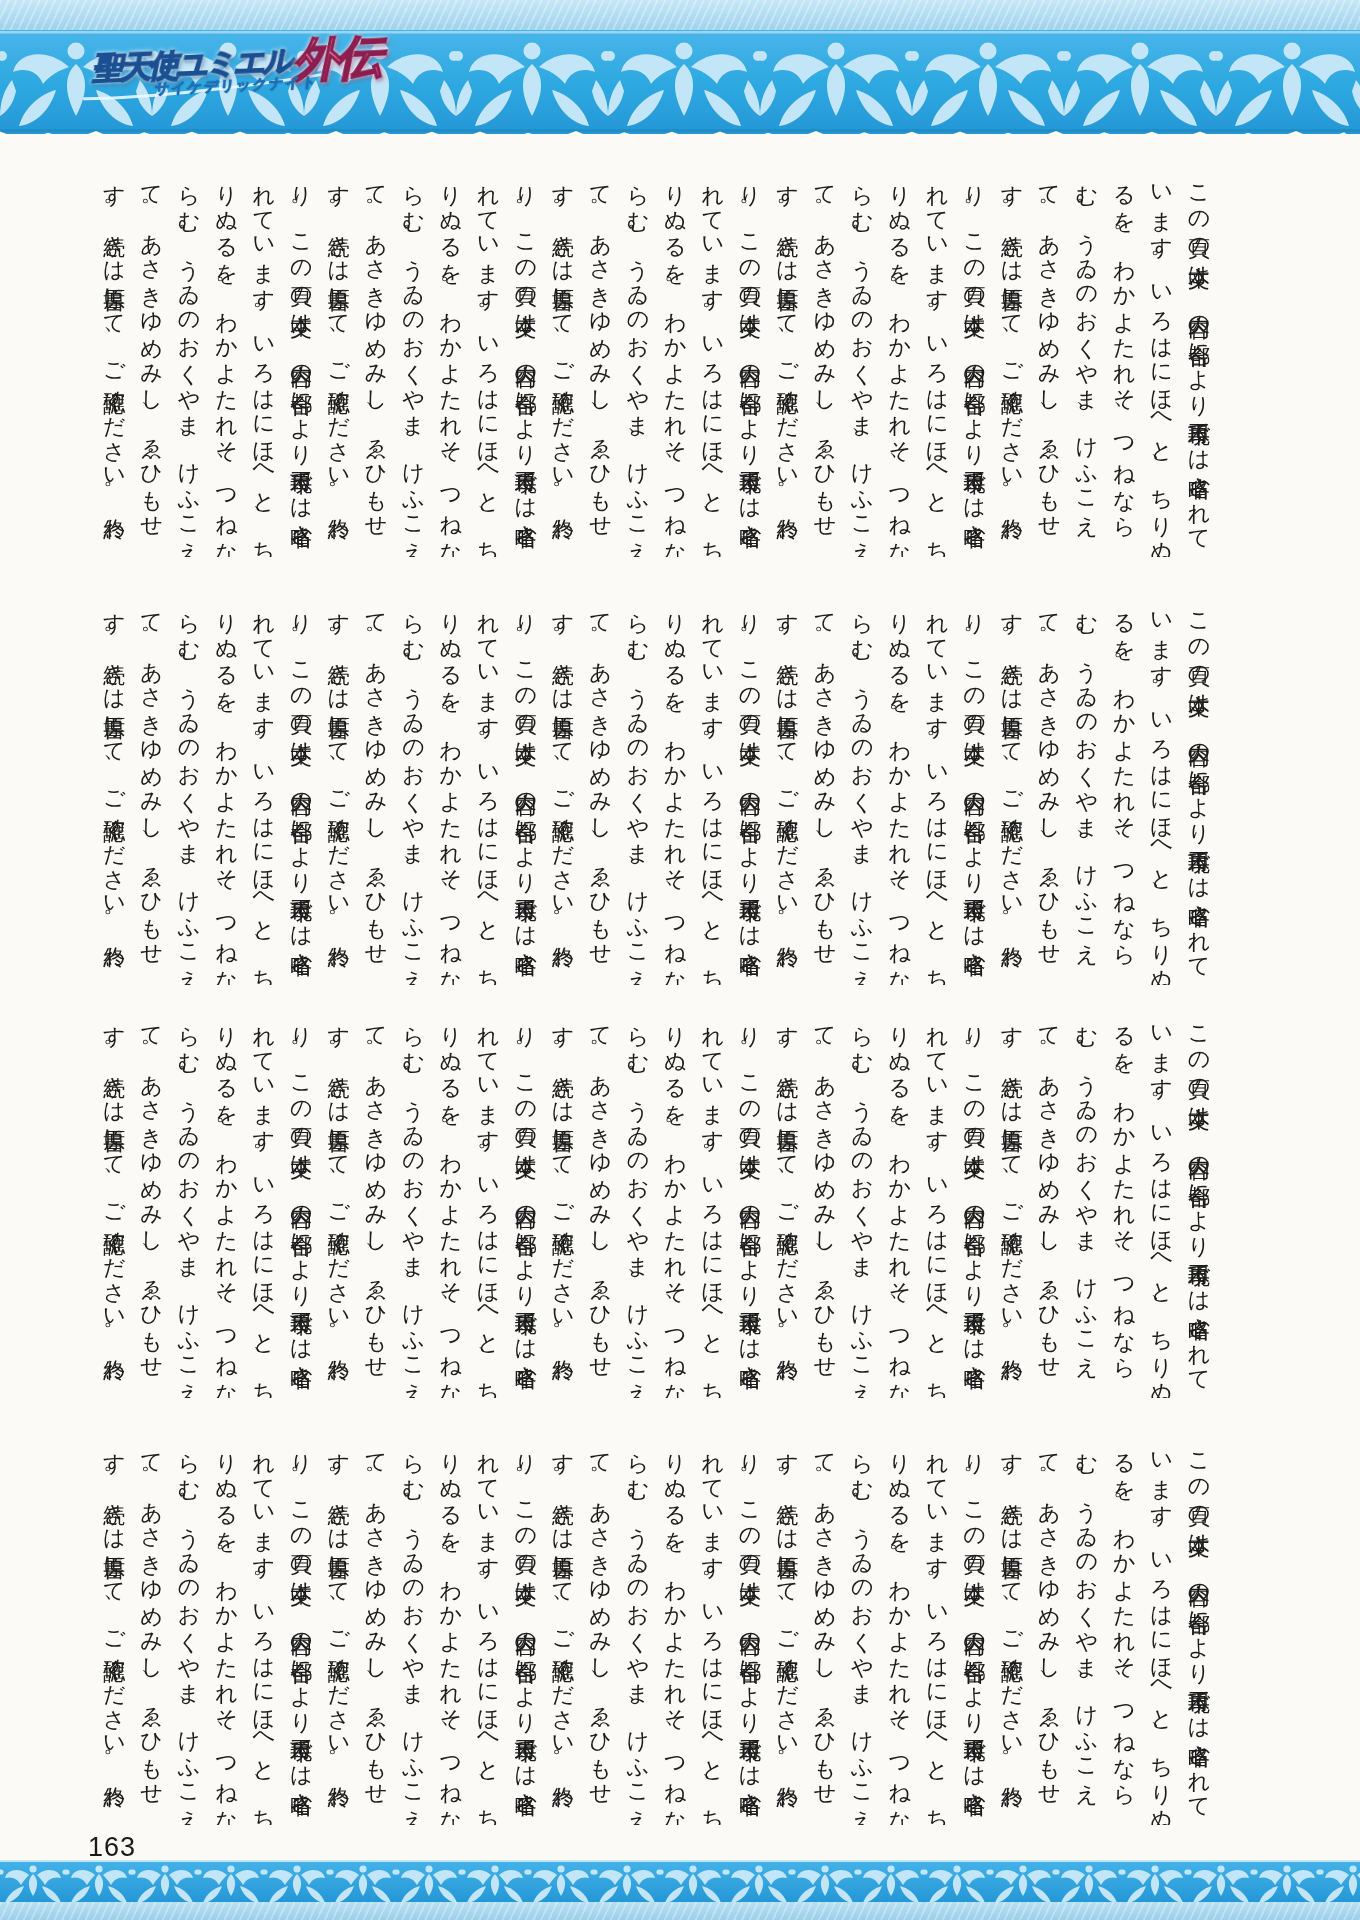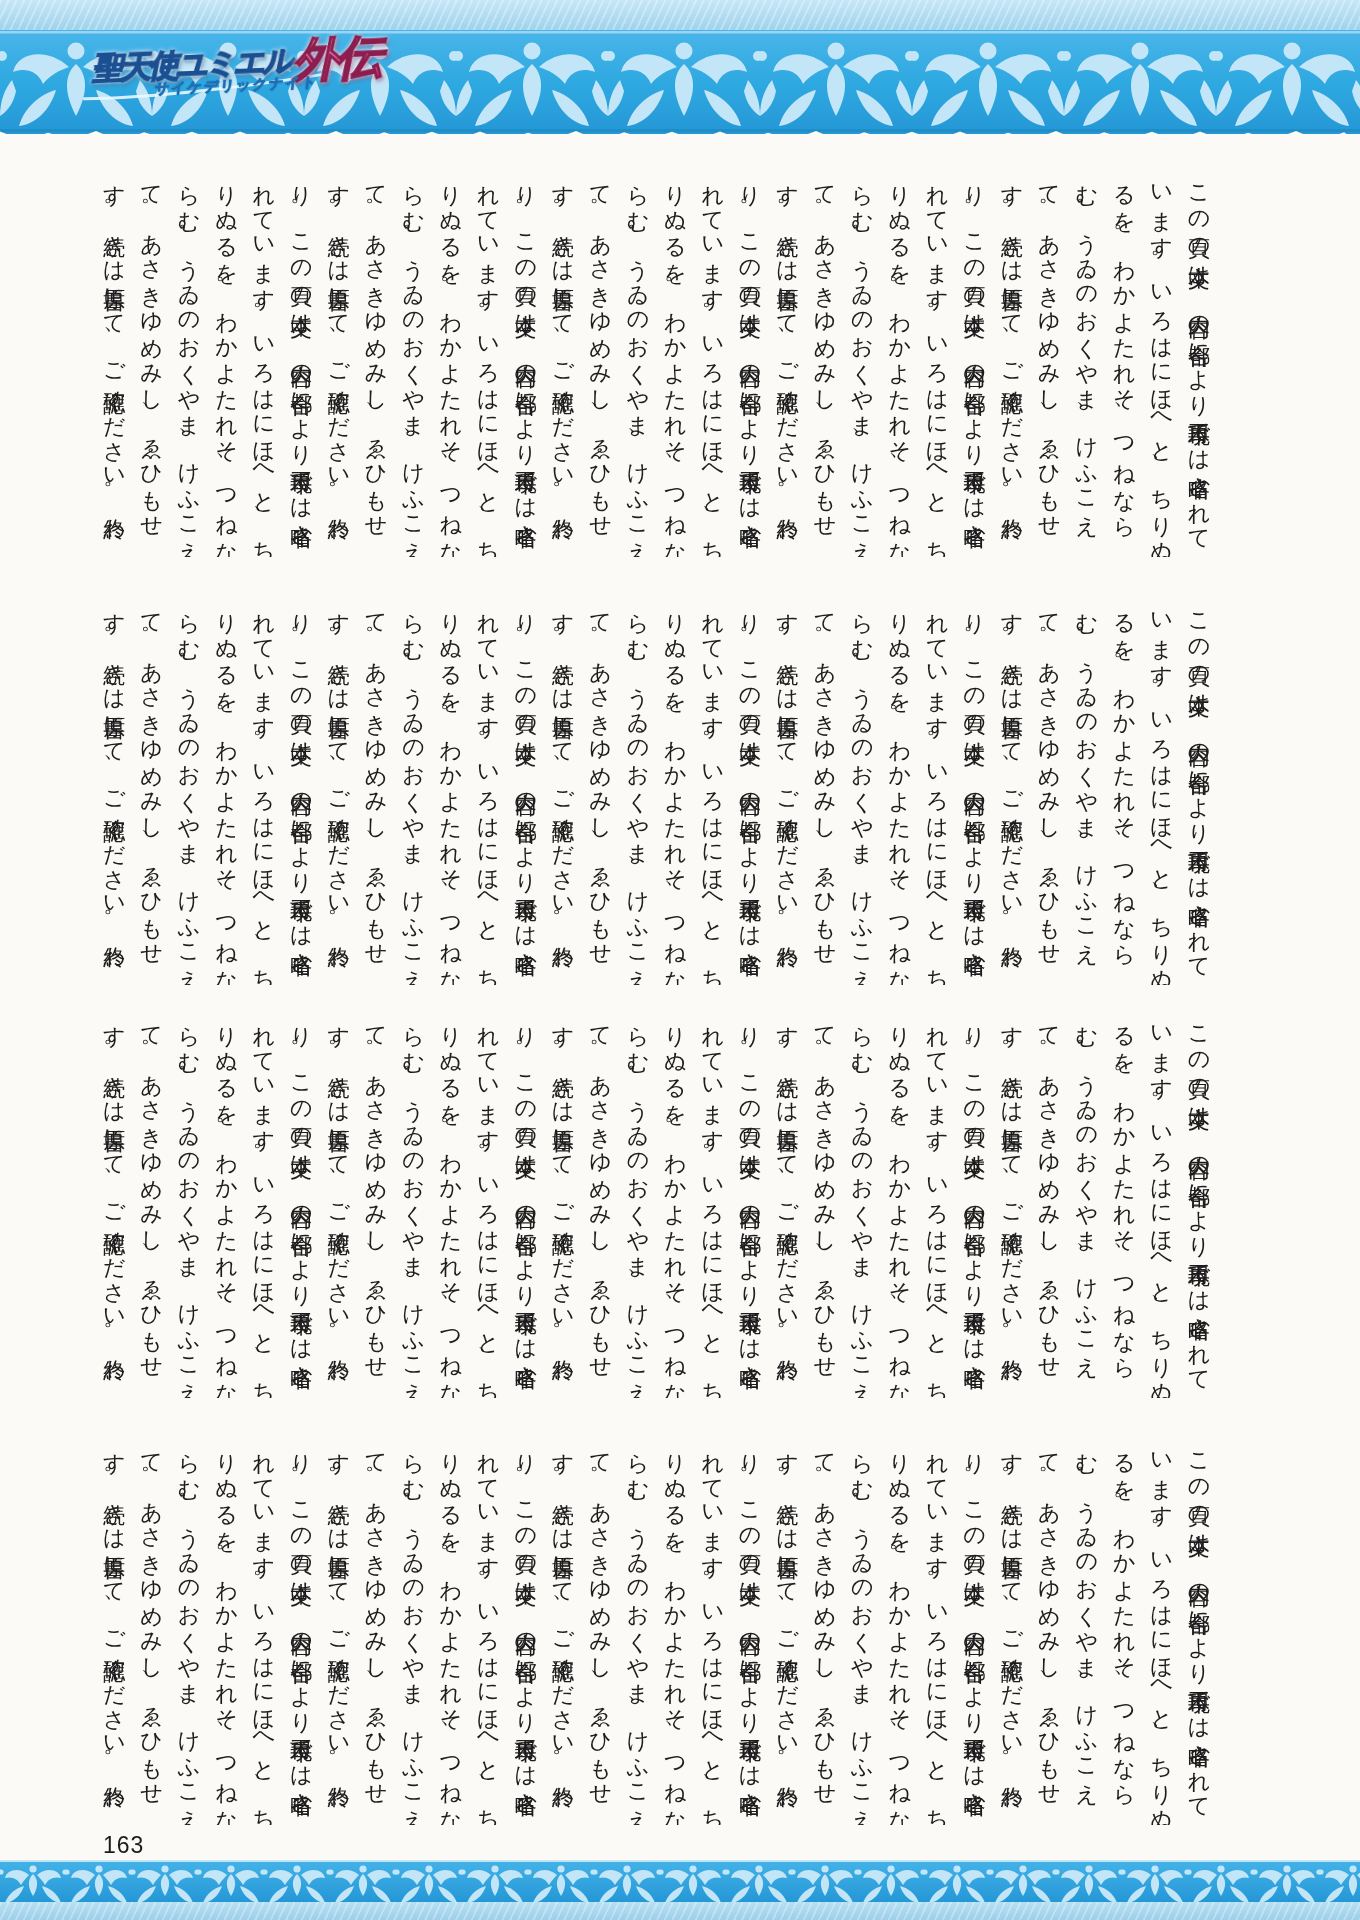--- a/index.html
+++ b/index.html
@@ -73,21 +73,21 @@
     font-size:22px;line-height:37.4px;letter-spacing:0.8px;
     color:#1d1d1d;
     overflow:hidden;
   }
   .row-1{top:170px;} .row-2{top:598px;} .row-3{top:1011px;} .row-4{top:1438px;}
 
   
   .page-number{
     position:absolute;left:88px;top:1832px;
     font-family:"Liberation Sans","DejaVu Sans",sans-serif;
-    font-size:23px;color:#1b1b1b;letter-spacing:1px;margin-left:15px;
+    font-size:27px;color:#1b1b1b;letter-spacing:1px;
   }
   .bottom-border{position:absolute;left:0;bottom:0;width:1360px;height:62px;}
   .bottom-band-svg{position:absolute;left:0;top:0;}
   .bottom-strip{
     position:absolute;left:0;top:44px;width:1360px;height:18px;
     background:#a9d6ec;
     background-image:
       repeating-linear-gradient(115deg, rgba(255,255,255,.28) 0 2px, rgba(255,255,255,0) 2px 7px),
       linear-gradient(#b7e0f3,#9ccfea);
   }

